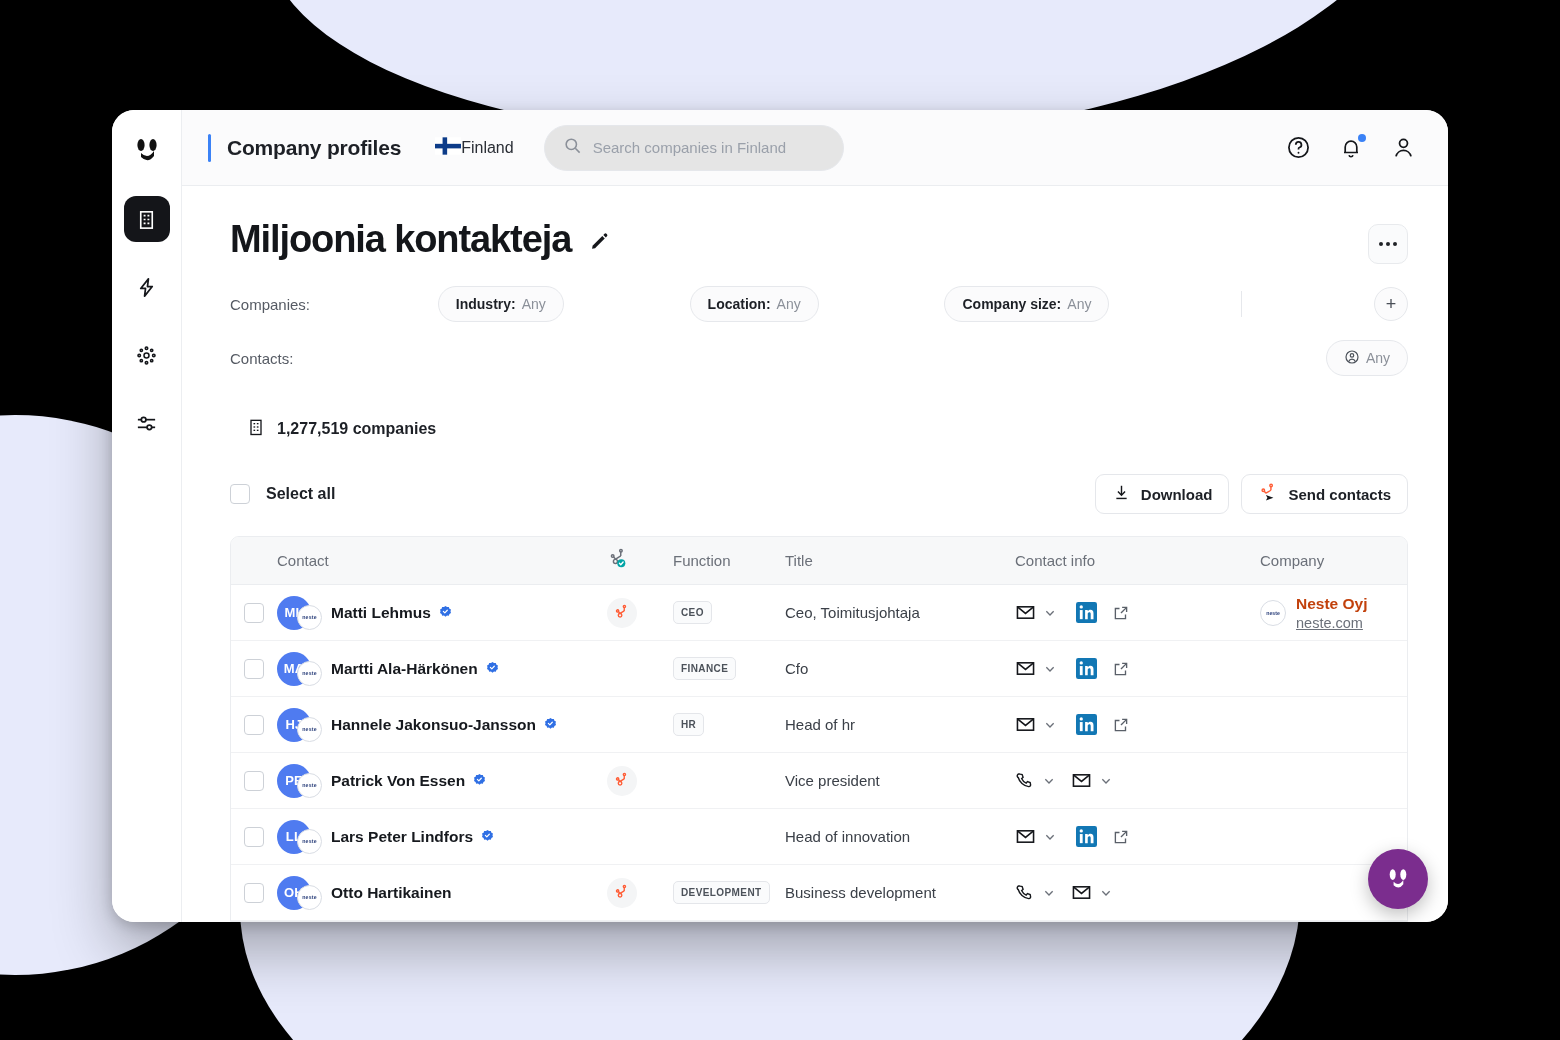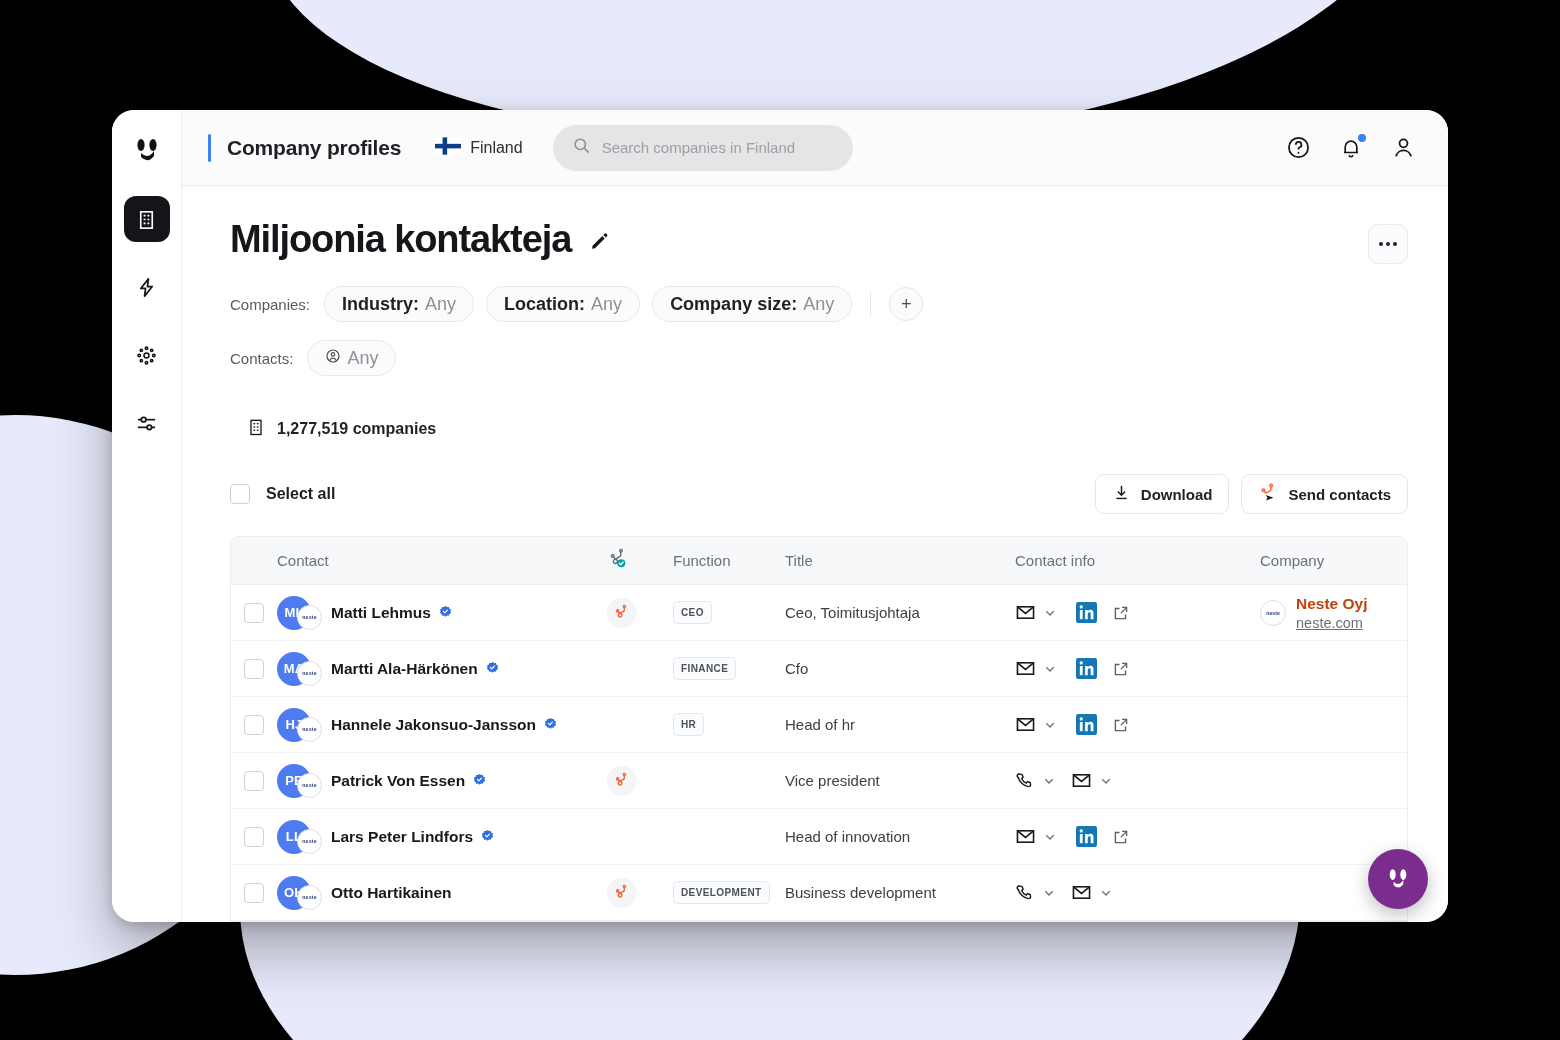--- a/index.html
+++ b/index.html
@@ -68,21 +68,21 @@
   
   .topbar {
     height: 76px; flex: 0 0 76px;
     background: #fbfbfc;
     border-bottom: 1px solid #ebedf0;
     display: flex; align-items: center;
     padding: 0 24px 0 0;
   }
   .title-accent { width: 3px; height: 28px; background: #3b82f6; margin: 0 16px 0 26px; border-radius: 2px; }
   .app-title { font-size: 21px; font-weight: 700; color: #1d2026; letter-spacing: -.2px; }
-  .country { display: flex; align-items: center; gap: 9px; margin-left: 34px; cursor: pointer; }
+  .country { display: flex; align-items: center; margin-left: 34px; cursor: pointer; }
   .country-name { font-size: 16px; color: #2a2e35; }
   .searchbox {
     margin-left: 30px;
     width: 300px; height: 46px;
     border: 1px solid #e5e7eb; border-radius: 23px;
     display: flex; align-items: center; gap: 11px;
     padding: 0 18px; background: #e5e5e5; cursor: text;
   }
   .searchbox input {
     border: 0; outline: 0; font-size: 15px; color: #1d2026;
@@ -106,27 +106,27 @@
   .head-spacer { flex: 1; }
   .more-btn {
     width: 40px; height: 40px; border-radius: 10px;
     border: 1px solid #e8eaed; background: #fafbfc;
     display: flex; align-items: center; justify-content: center;
     gap: 3px; margin-top: 6px; cursor: pointer;
   }
   .more-btn i { width: 4px; height: 4px; border-radius: 50%; background: #202327; display: block; }
 
   
-  .filter-row { display: flex; align-items: center; gap: 12px; margin-top: 22px; }
+  .filter-row { display: flex; align-items: center; gap: 12px; margin-top: 22px; justify-content: space-between; }
   .filter-row.second { margin-top: 18px; }
   .filter-label { font-size: 15px; color: #565b64; margin-right: 2px; }
   .chip {
     height: 36px; border: 1px solid #e6e8ec; border-radius: 18px;
     background: #fbfbfc; display: flex; align-items: center; gap: 6px;
-    padding: 0 17px; font-size: 18px; cursor: pointer; white-space: nowrap;
+    padding: 0 17px; font-size: 14px; cursor: pointer; white-space: nowrap;
   }
   .chip b { font-weight: 700; color: #1d2026; }
   .chip span.val { color: #8b9099; }
   .chip-divider { width: 1px; height: 26px; background: #e6e8ec; margin: 0 6px; }
   .add-chip {
     width: 34px; height: 34px; border-radius: 50%;
     border: 1px solid #e6e8ec; background: #fbfbfc;
     display: flex; align-items: center; justify-content: center;
     font-size: 18px; color: #4a4f57; cursor: pointer; line-height: 1;
   }

